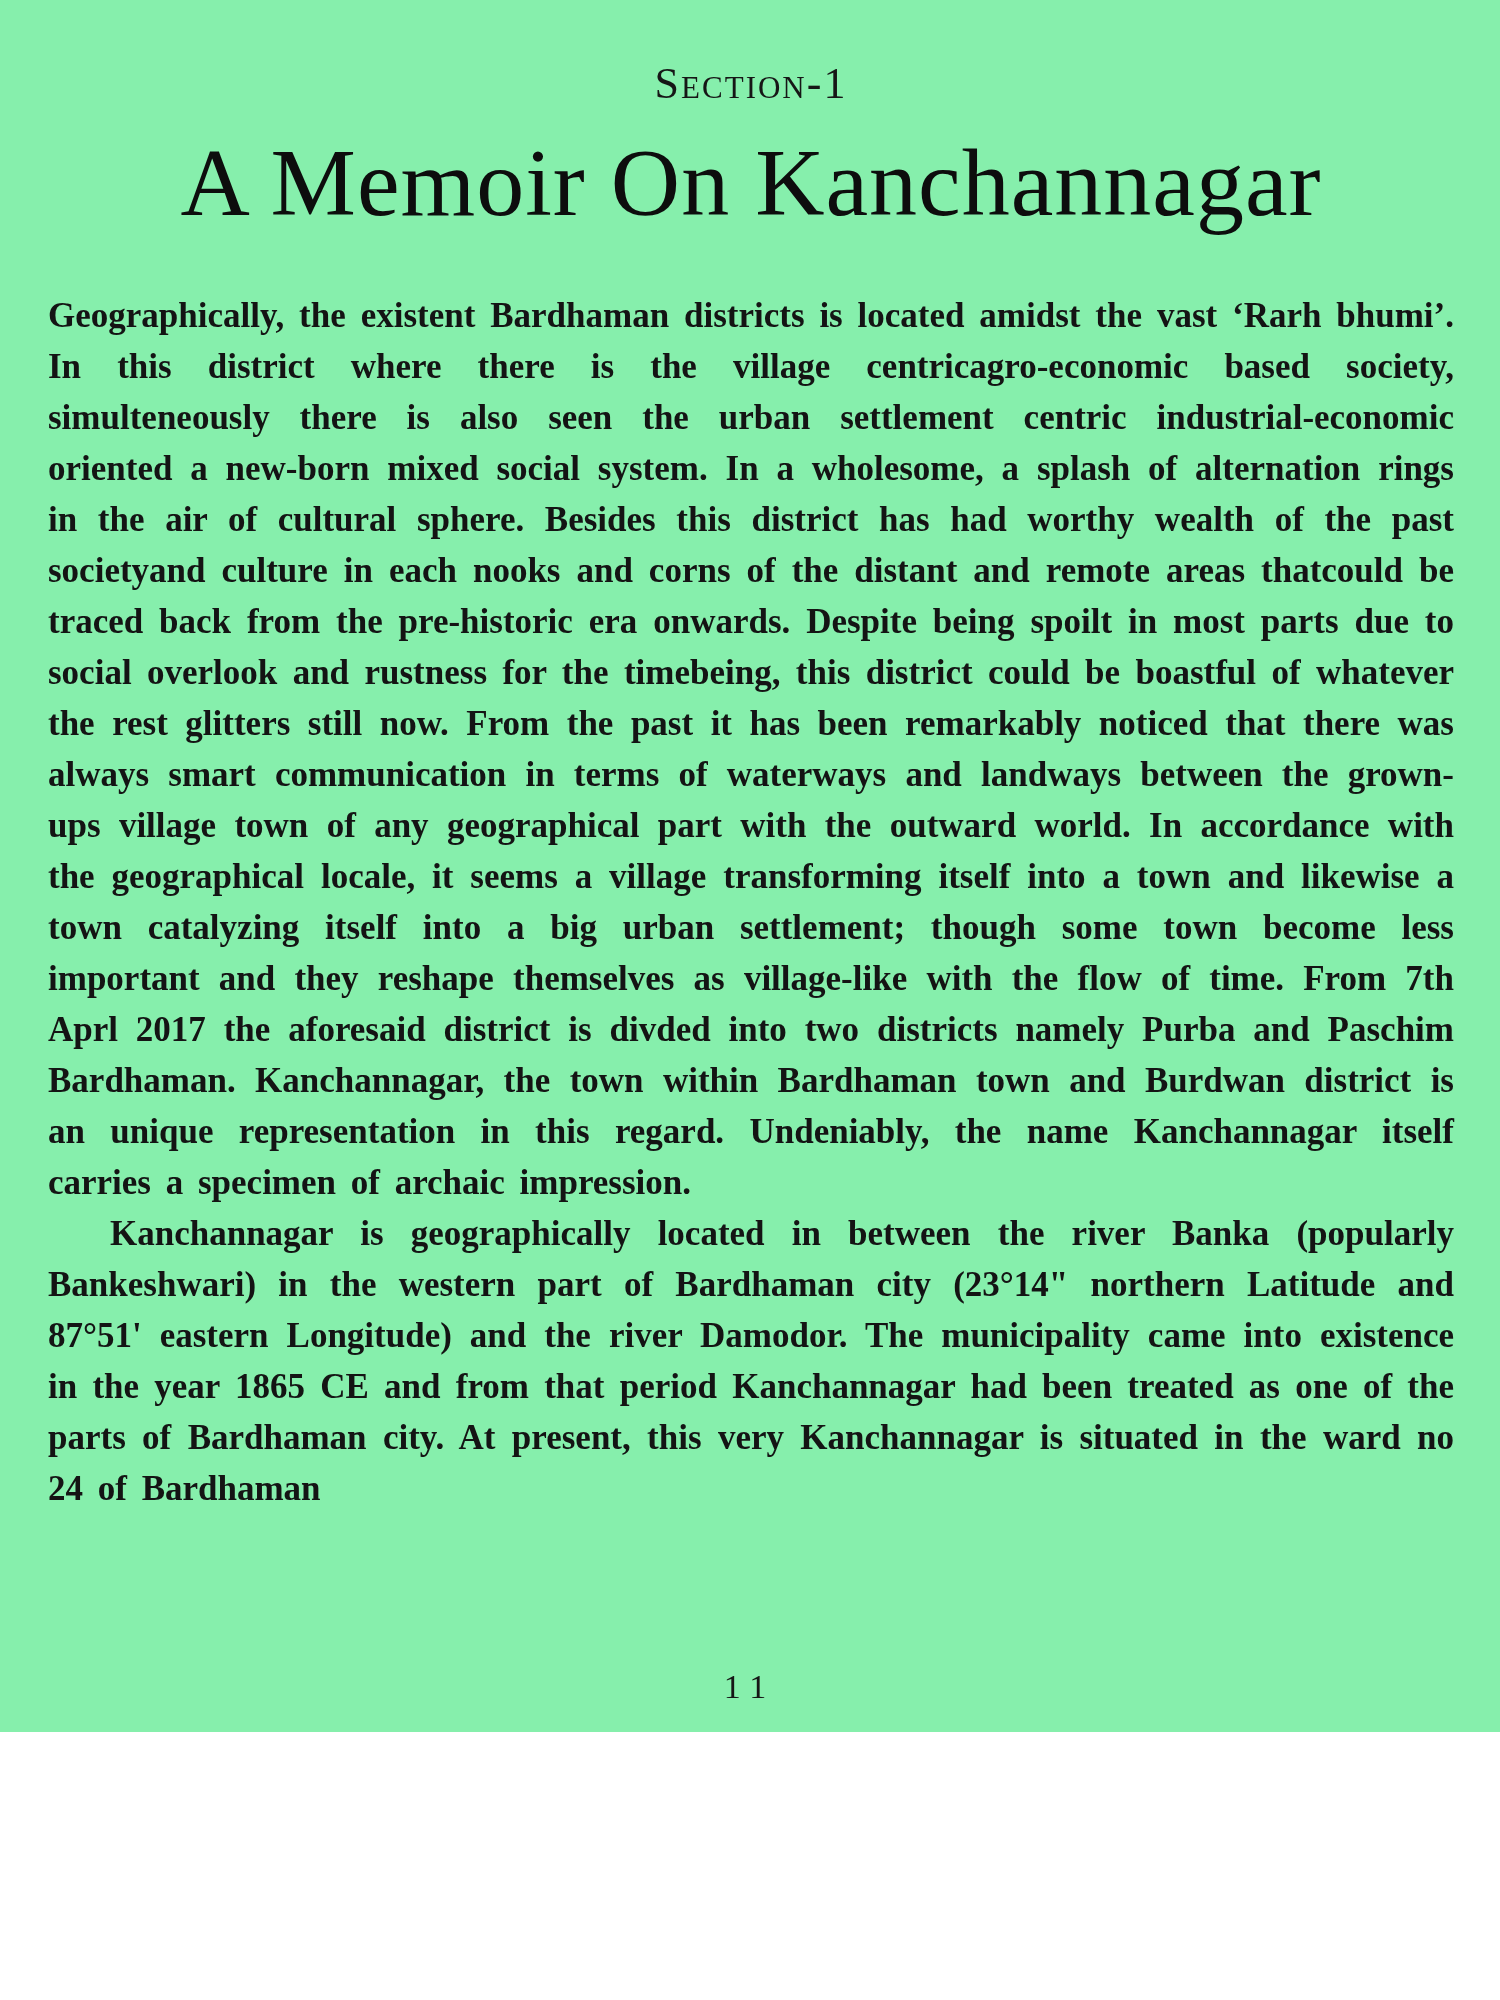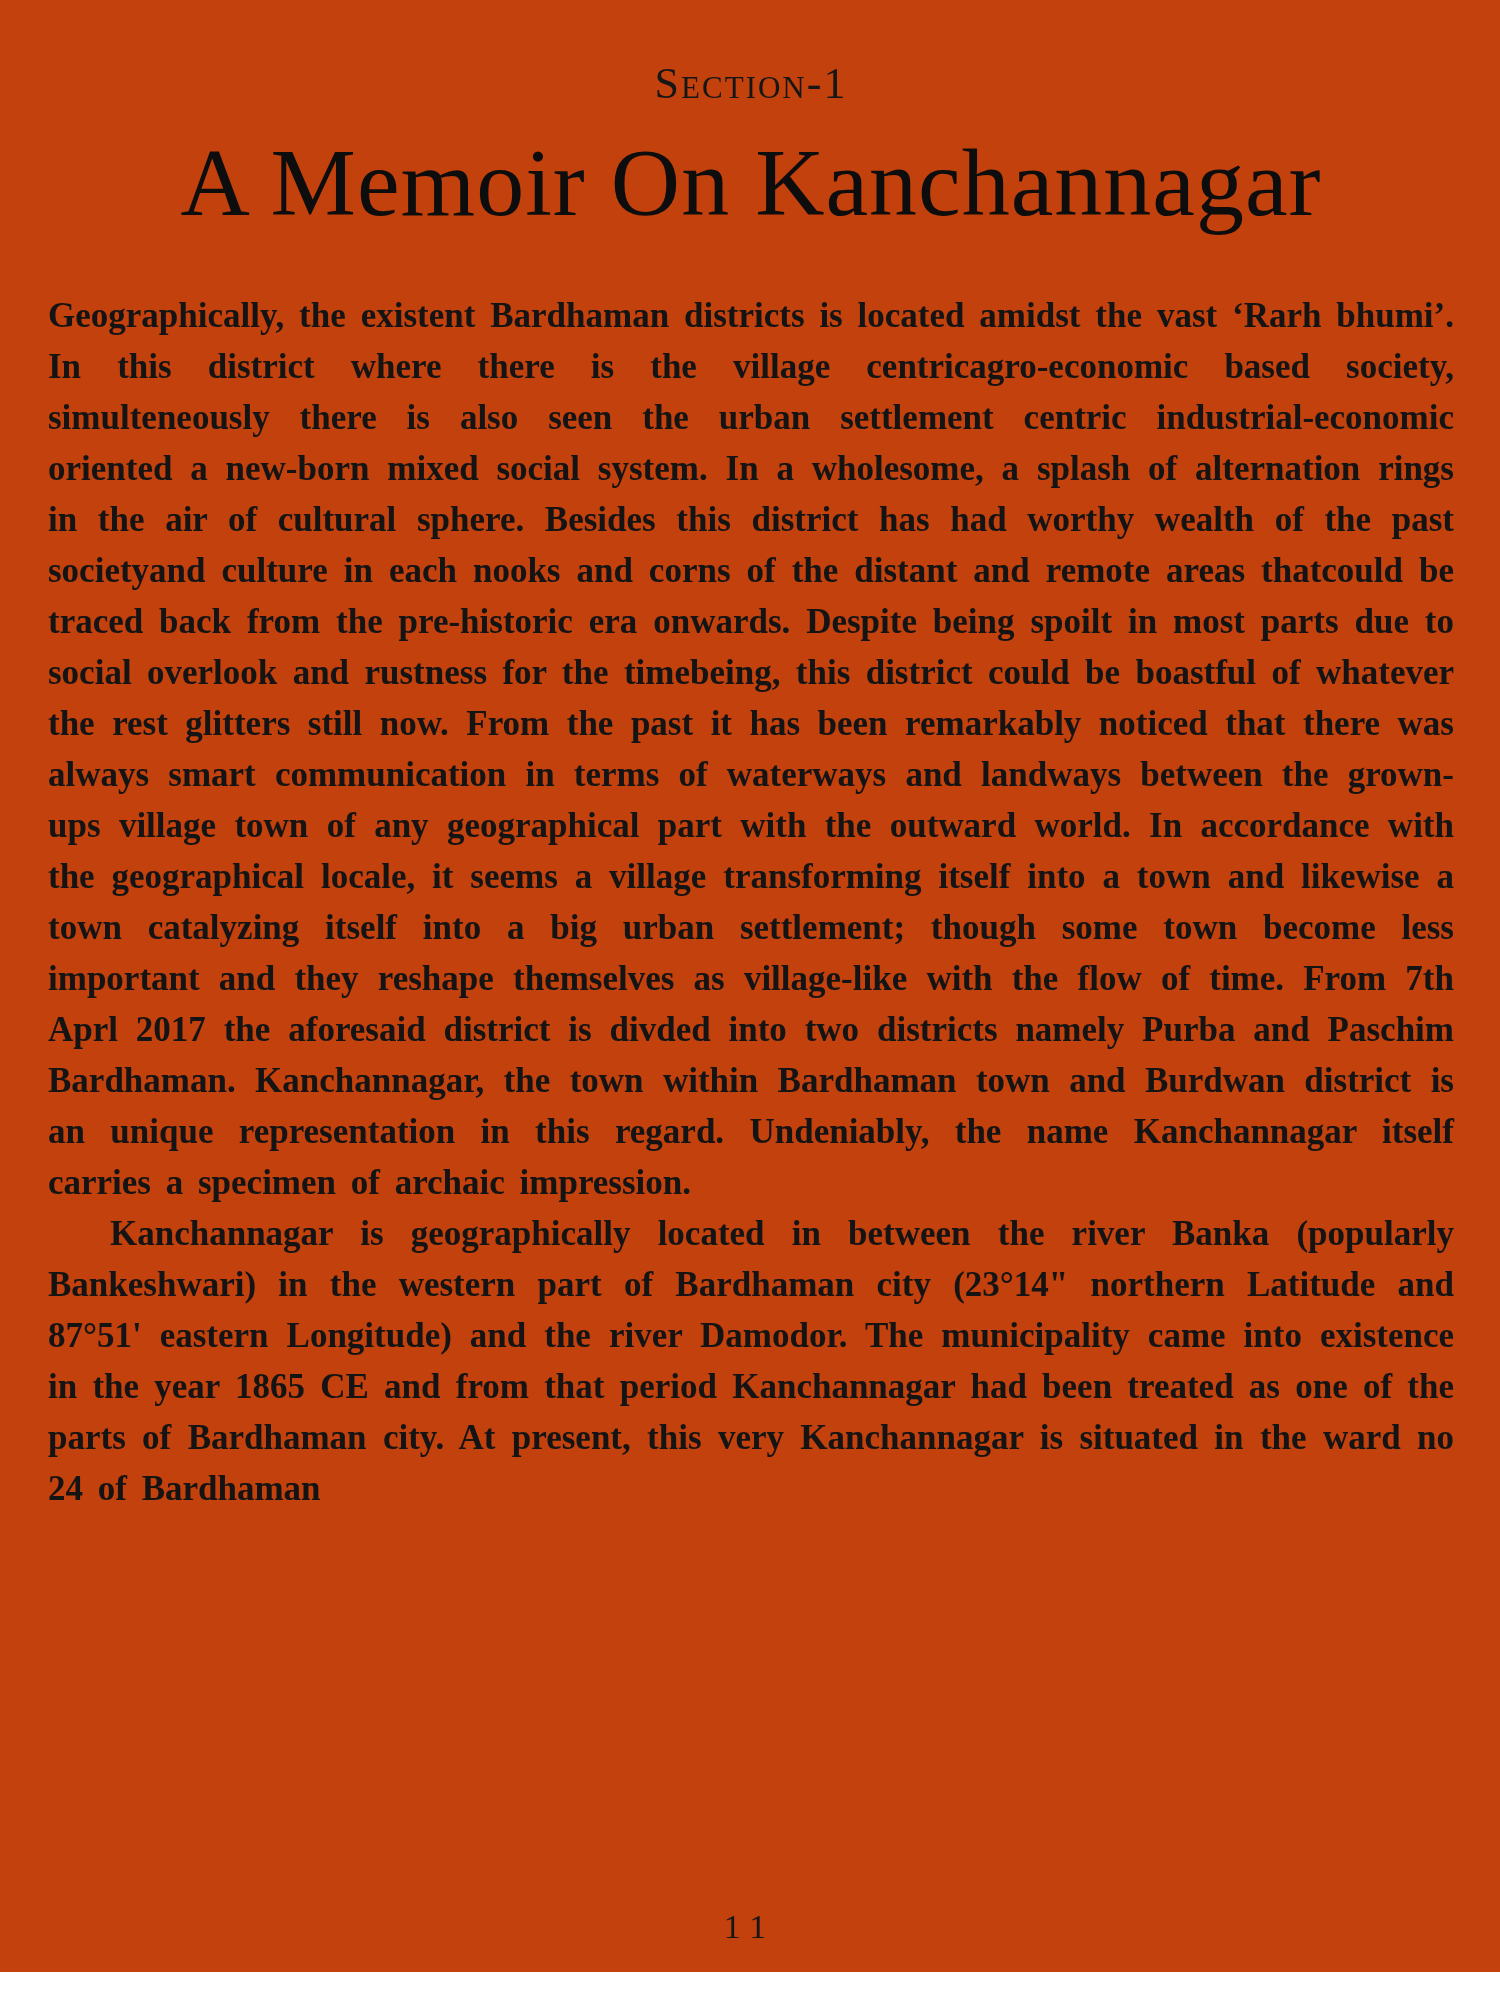--- a/index.html
+++ b/index.html
@@ -3,23 +3,23 @@
 <meta charset="utf-8">
 <style>
   html, body {
     margin: 0;
     padding: 0;
     background: #ffffff;
   }
   .page {
     position: relative;
     width: 1500px;
-    height: 1972px;
+    height: 1732px;
     margin: 0 auto;
-    background: #c2410c;
+    background: #86efac;
     color: #111111;
     font-family: "Liberation Serif", "DejaVu Serif", serif;
     box-sizing: border-box;
     padding: 58px 46px 0 48px;
     overflow: hidden;
   }
   .section-label {
     text-align: center;
     font-variant: small-caps;
     font-size: 44px;

